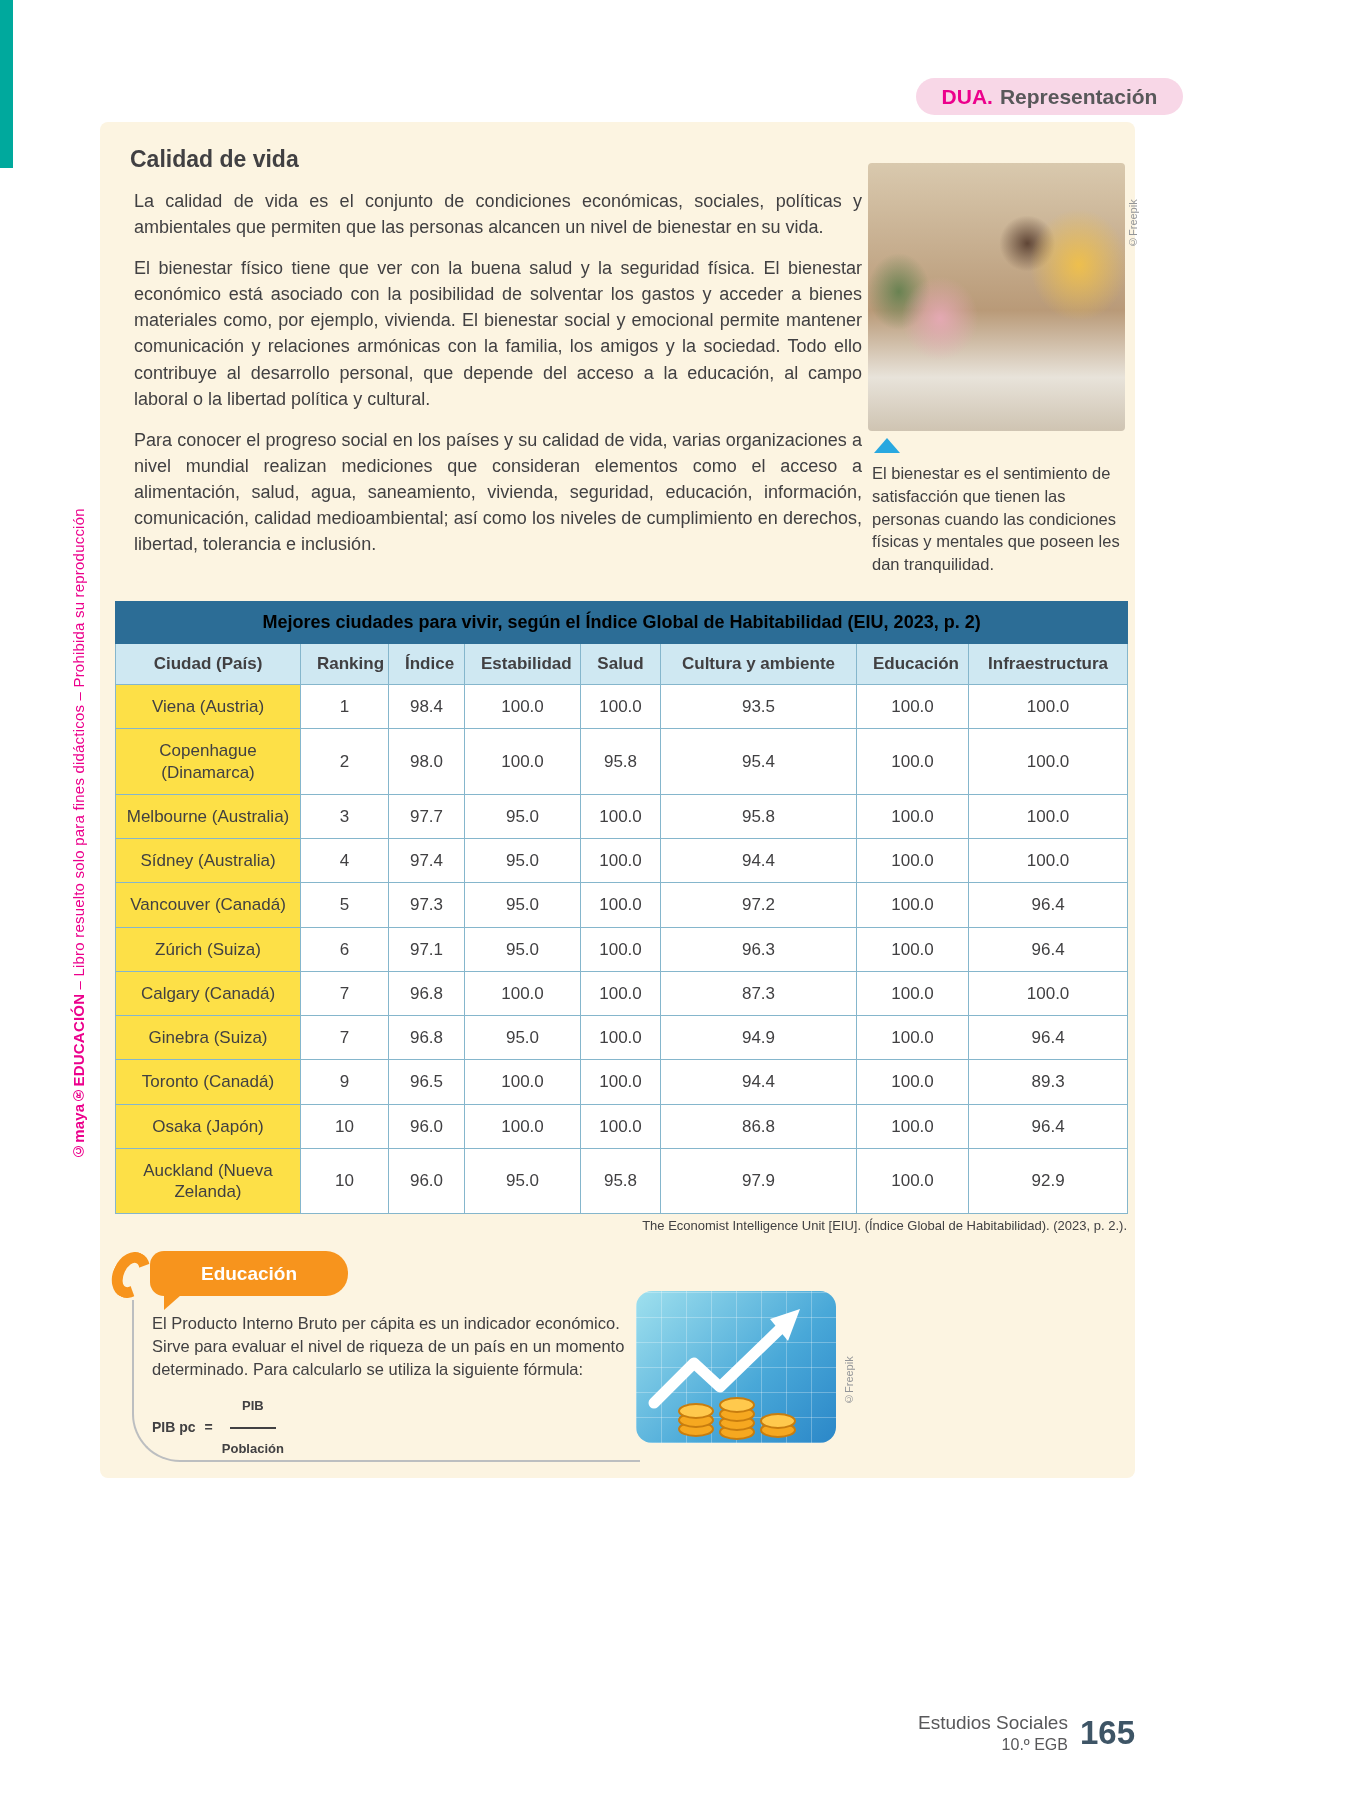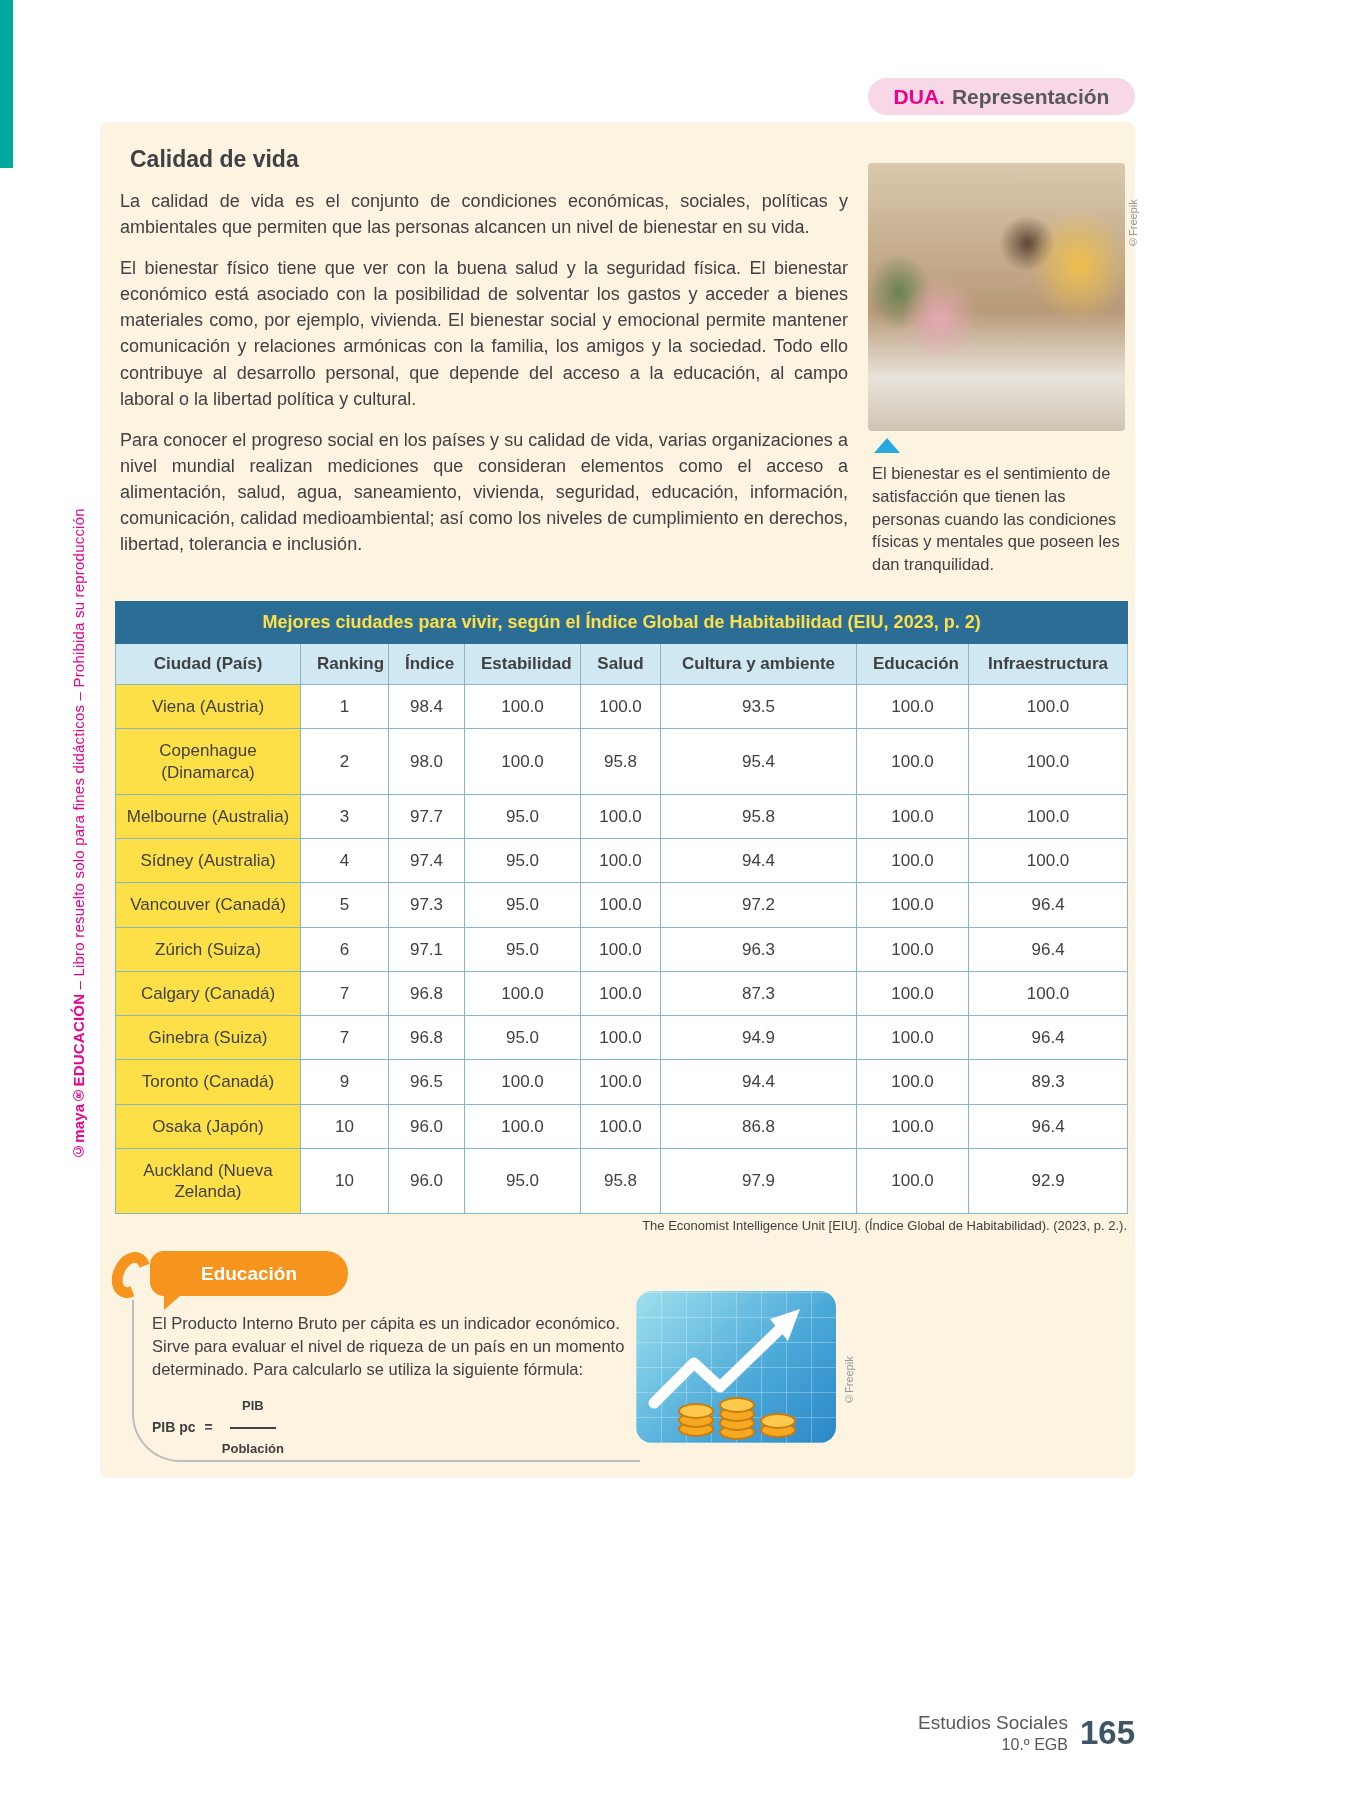--- a/index.html
+++ b/index.html
@@ -3,31 +3,31 @@
 <meta charset="utf-8">
 <style>
   * { margin:0; padding:0; box-sizing:border-box; }
   html,body { background:#ffffff; }
   body { font-family:"Liberation Sans", sans-serif; color:#414042; }
 
   .page { position:relative; width:1350px; height:1800px; background:#ffffff; overflow:hidden; }
 
   .corner-stripe { position:absolute; left:0; top:0; width:13px; height:168px; background:#00a99d; }
 
-  .dua-pill { position:absolute; left:868px; top:78px; width:267px; height:37px;
+  .dua-pill { position:absolute; left:916px; top:78px; width:267px; height:37px;
     background:#f8d7e7; border-radius:19px; display:flex; align-items:center; justify-content:center; gap:7px; }
   .dua-word { color:#ec008c; font-weight:bold; font-size:21px; }
   .dua-rep  { color:#58585a; font-weight:bold; font-size:21px; }
 
   .content-panel { position:absolute; left:100px; top:122px; width:1035px; height:1356px;
     background:#fcf4e1; border-radius:8px; }
 
   .article-title { position:absolute; left:130px; top:146px; font-size:23px; font-weight:bold; color:#414042; }
 
-  .article-col { position:absolute; left:120px; top:188px; width:728px; font-size:18px;
+  .article-col { position:absolute; left:134px; top:188px; width:728px; font-size:18px;
     line-height:1.45; text-align:justify; color:#414042; }
   .article-col p { margin-bottom:15px; }
 
   .photo { position:absolute; left:868px; top:163px; width:257px; height:268px; border-radius:4px;
     background:
       radial-gradient(70px 80px at 82% 38%, rgba(240,192,74,.95) 0%, rgba(240,192,74,0) 70%),
       radial-gradient(55px 60px at 28% 58%, rgba(232,169,184,.9) 0%, rgba(232,169,184,0) 70%),
       radial-gradient(45px 55px at 12% 48%, rgba(90,125,74,.85) 0%, rgba(90,125,74,0) 70%),
       radial-gradient(40px 40px at 62% 30%, rgba(84,58,44,.9) 0%, rgba(84,58,44,0) 70%),
       linear-gradient(to bottom, #d9c9ae 0%, #b99a78 55%, #e8e3da 80%, #cfc4b2 100%);
@@ -37,21 +37,21 @@
   .photo-credit { position:absolute; left:1127px; top:168px; height:80px; }
 
   .caption-pointer { position:absolute; left:874px; top:438px; width:0; height:0;
     border-left:13px solid transparent; border-right:13px solid transparent; border-bottom:15px solid #29a8e0; }
 
   .photo-caption { position:absolute; left:872px; top:462px; width:248px; font-size:16.5px; line-height:1.38; color:#414042; }
 
   .liv-table { position:absolute; left:115px; top:601px; width:1012px; border-collapse:collapse;
     table-layout:fixed; font-size:17px; color:#414042; background:#ffffff; }
   .liv-table th, .liv-table td { border:1px solid #85b6cc; text-align:center; vertical-align:middle; }
-  .liv-table .table-title-cell { background:#2c6d96; color:#fde047; font-weight:bold; font-size:18px;
+  .liv-table .table-title-cell { background:#2c6d96; color:#000000; font-weight:bold; font-size:18px;
     padding:10px 6px; border:1px solid #2c6d96; }
   .liv-table thead .col-head { background:#cfe8f2; font-weight:bold; padding:10px 16px; }
   .liv-table tbody td { padding:11px 6px; line-height:1.25; background:#ffffff; }
   .liv-table tbody td:first-child { background:#fde047; }
 
   .table-source { position:absolute; left:115px; top:1218px; width:1012px; text-align:right;
     font-size:13px; color:#414042; }
 
   .math-hook { position:absolute; left:113px; top:1251px; width:36px; height:48px;
     border:11px solid #f7941d; border-right-color:transparent; border-radius:50%; transform:rotate(25deg); }

